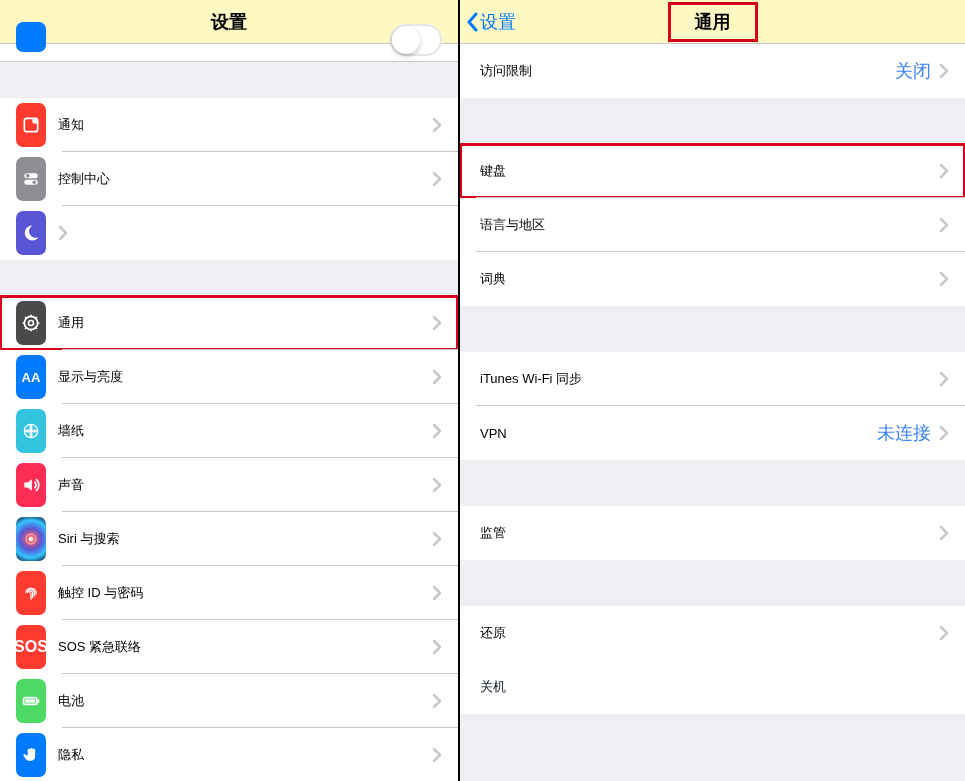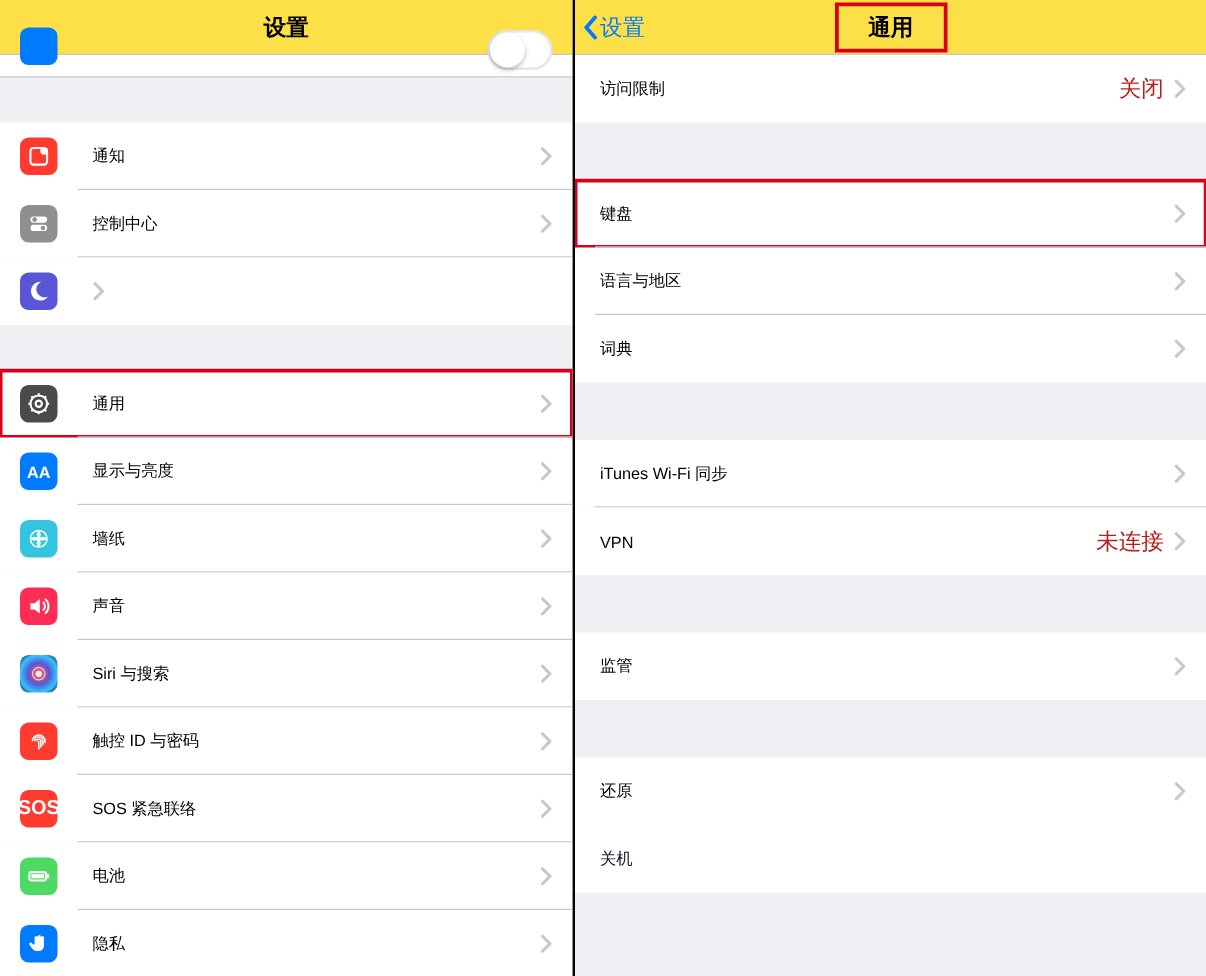--- a/index.html
+++ b/index.html
@@ -10,21 +10,21 @@
     background: #fff;
     display: flex;
     overflow: hidden;
   }
   .pane { height: 100%; background: #efeff4; overflow: hidden; }
   .pane-left { width: 460px; border-right: 2px solid #000; }
   .pane-right { flex: 1; }
 
   .header {
     height: 44px;
-    background: #fde047;
+    background: #fef9c3;
     border-bottom: 1px solid #c8c7cc;
     display: flex;
     align-items: center;
     justify-content: center;
     position: relative;
   }
   .header-title { font-size: 18px; font-weight: 600; color: #000; }
   .back-btn {
     position: absolute;
     left: 6px;
@@ -46,30 +46,30 @@
   .row {
     background: #fff;
     display: flex;
     align-items: center;
     height: 54px;
     padding: 0 16px;
     position: relative;
     cursor: pointer;
   }
   .row .icon {
-    width: 30px; height: 30px;
+    width: 30px; height: 44px;
     border-radius: 7px;
-    margin-right: 28px;
+    margin-right: 12px;
     display: flex;
     align-items: center;
     justify-content: center;
     flex-shrink: 0;
   }
   .row .label { font-size: 13px; color: #000; flex: 1; }
-  .row .value { font-size: 18px; color: #b91c1c; margin-right: 8px; }
+  .row .value { font-size: 18px; color: #3b82f6; margin-right: 8px; }
   .row .chevron { width: 10px; height: 16px; flex-shrink: 0; }
   .row .chevron svg { display: block; }
 
   .row .divider {
     position: absolute;
     left: 62px; right: 0; bottom: 0;
     height: 1px;
     background: #c8c7cc;
   }
   .row.no-icon .divider { left: 16px; }

